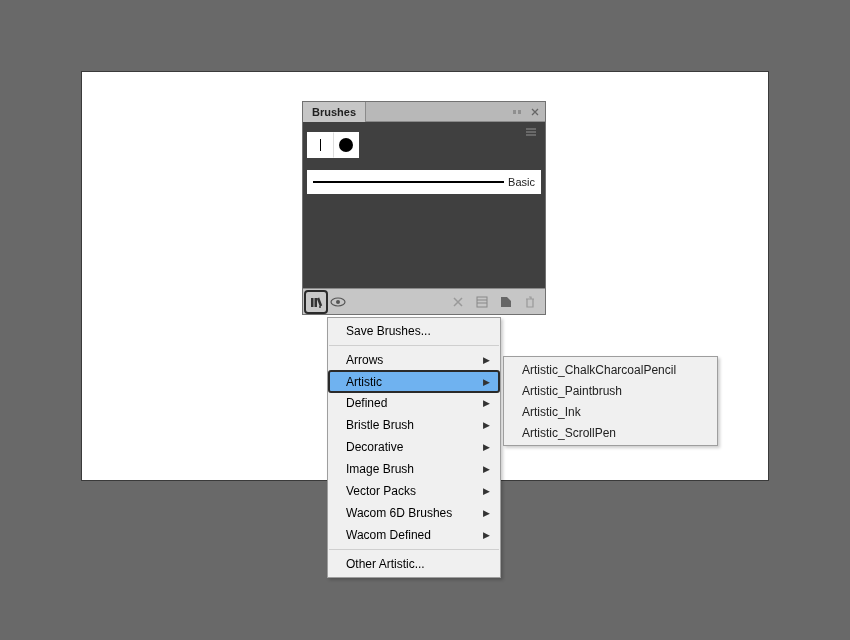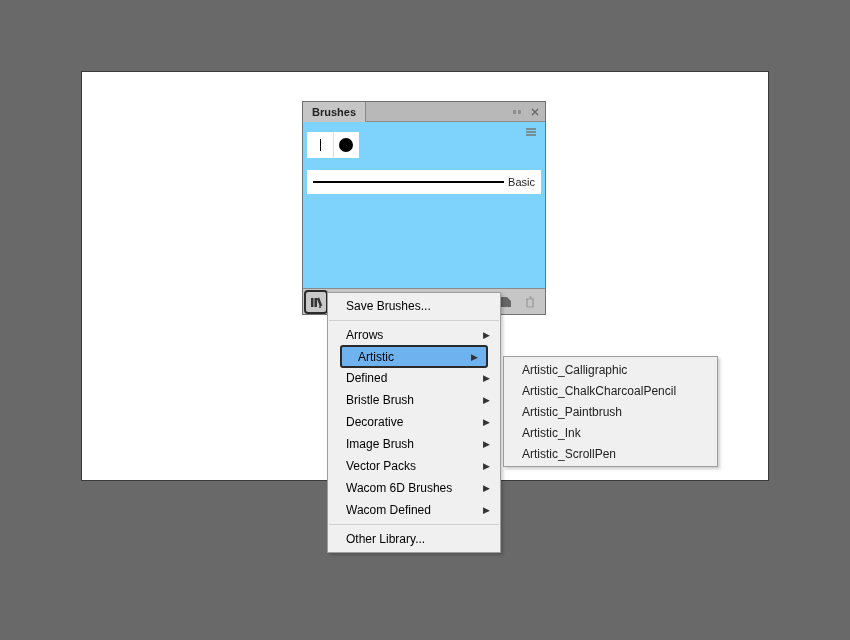--- a/index.html
+++ b/index.html
@@ -22,21 +22,21 @@
     height: 410px;
     background: #fff;
     border: 1px solid #3a3a3a;
   }
   .panel {
     position: absolute;
     left: 302px;
     top: 101px;
     width: 244px;
     height: 214px;
-    background: #7dd3fc;
+    background: #404040;
     border: 1px solid #717171;
   }
   .panel-head {
     height: 20px;
     background: #b8b8b8;
     border-bottom: 1px solid #8a8a8a;
     display: flex;
     align-items: center;
     position: relative;
   }
@@ -152,42 +152,42 @@
     left: 304px;
     top: 290px;
     z-index: 5;
   }
   .library-btn svg { display:block; }
 
   
   .menu {
     position: absolute;
     left: 327px;
-    top: 292px;
+    top: 317px;
     width: 174px;
     background: #f0f0f0;
     border: 1px solid #9e9e9e;
     box-shadow: 2px 2px 3px rgba(0,0,0,0.2);
     padding: 2px 0;
     z-index: 6;
   }
   .menu-item {
     height: 22px;
     display: flex;
     align-items: center;
     padding: 0 10px 0 18px;
     font-size: 12px;
     position: relative;
     color: #000;
   }
   .menu-item.hl {
     background: #6fb2f0;
     border: 2px solid #2a2a2a;
     border-radius: 3px;
-    margin: -1px 12px;
+    margin: -1px 0;
     padding: 0 8px 0 16px;
     height: 23px;
   }
   .menu-item .arrow {
     margin-left: auto;
     font-size: 9px;
     color: #333;
   }
   .sep {
     height: 1px;
@@ -340,29 +340,26 @@
     <span>Wacom 6D Brushes</span>
     <span class="arrow">▶</span>
   </div>
   <div class="menu-item">
     <span>Wacom Defined</span>
     <span class="arrow">▶</span>
   </div>
 
   <div class="sep"></div>
   <div class="menu-item">
-    <span>Other Library...</span>
+    <span>Other Artistic...</span>
   </div>
 </div>
 
 <div class="submenu">
   <div class="sub-item">
-    <span>Artistic_Calligraphic</span>
-  </div>
-  <div class="sub-item">
     <span>Artistic_ChalkCharcoalPencil</span>
   </div>
   <div class="sub-item">
     <span>Artistic_Paintbrush</span>
   </div>
   <div class="sub-item">
     <span>Artistic_Ink</span>
   </div>
   <div class="sub-item">
     <span>Artistic_ScrollPen</span>

